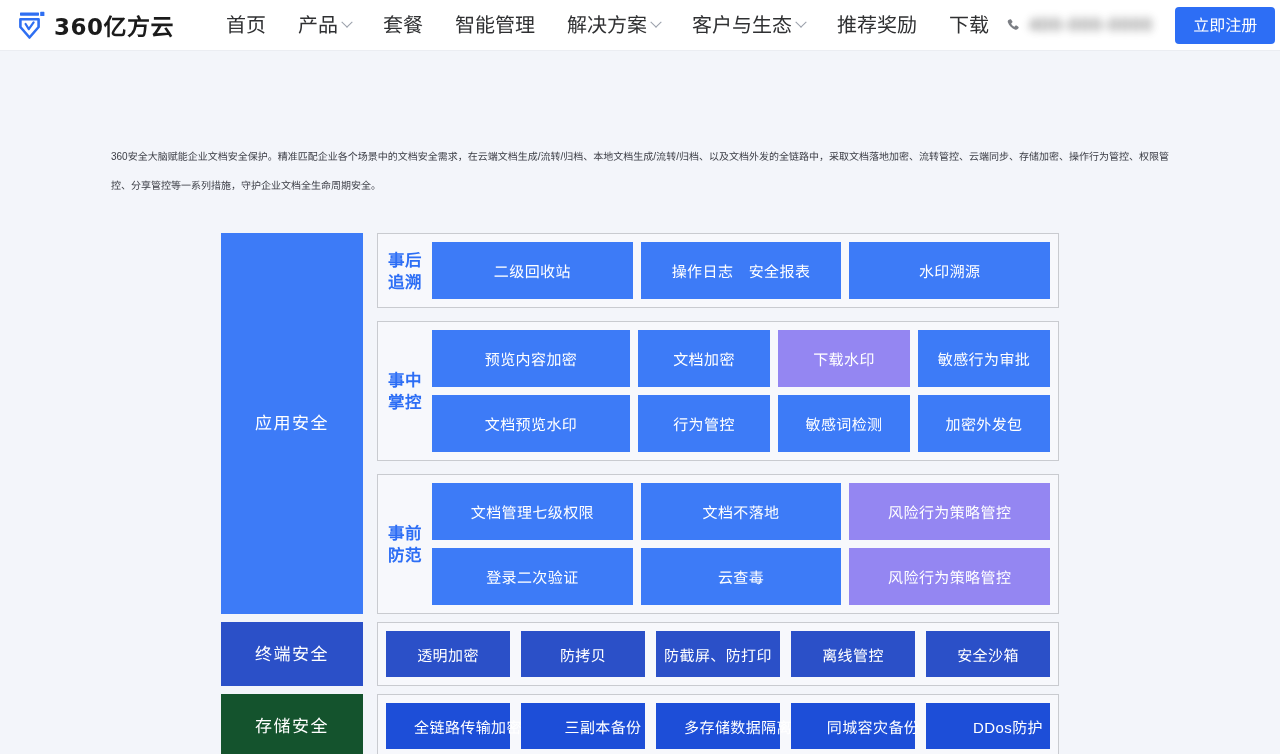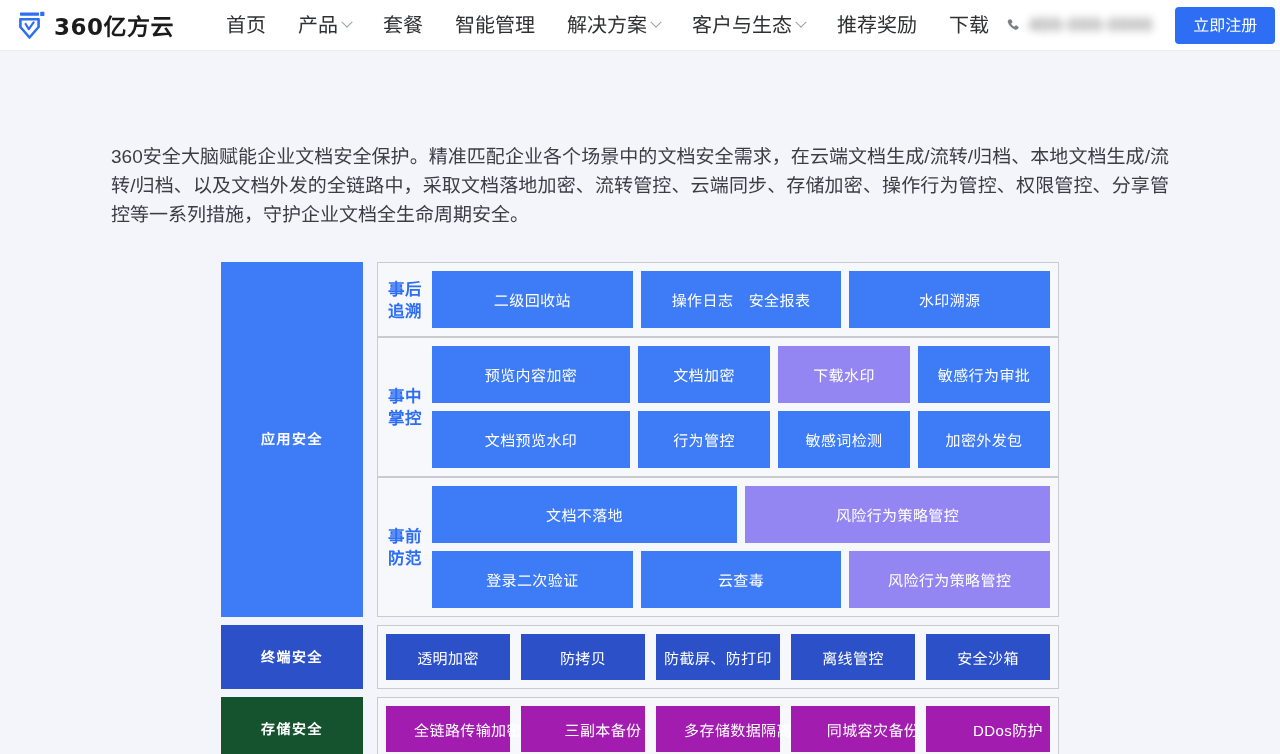--- a/index.html
+++ b/index.html
@@ -142,21 +142,21 @@
   .hero-title {
     font-size: 34px;
     font-weight: 700;
     color: #21232b;
     letter-spacing: 0.5px;
     line-height: 1.2;
   }
   .hero-desc {
     margin: 40px auto 0;
     width: 1058px;
-    font-size: 19px;
+    font-size: 10px;
     line-height: 29px;
     color: #3b3d45;
     text-align: justify;
     text-justify: inter-ideograph;
   }
 
   
   .diagram {
     margin: 33px auto 0;
     width: 838px;
@@ -170,36 +170,36 @@
     gap: 14px;
     align-items: stretch;
   }
 
   .layer-label {
     flex: 0 0 142px;
     display: flex;
     align-items: center;
     justify-content: center;
     color: #ffffff;
-    font-size: 14px;
-    font-weight: 700;
+    font-size: 17px;
+    font-weight: 400;
     letter-spacing: 1.5px;
     text-align: center;
     line-height: 29px;
     cursor: default;
   }
   .layer-label.app     { background: #3d7bf7; }
   .layer-label.endpoint{ background: #2b50c8; }
   .layer-label.storage { background: #14532d; }
 
   .layer-body {
     flex: 1 1 auto;
     display: flex;
     flex-direction: column;
-    gap: 0;
+    gap: 13px;
     min-width: 0;
   }
 
   .panel {
     border: 1px solid #c9cbd0;
     background: #f7f8fc;
     padding: 8px;
     display: flex;
     align-items: center;
     gap: 8px;
@@ -238,21 +238,21 @@
     color: #ffffff;
     font-size: 15px;
     letter-spacing: 0.4px;
     white-space: nowrap;
     cursor: default;
     min-width: 0;
   }
   .cell.blue   { background: #3d7bf7; }
   .cell.purple { background: #9486f2; }
   .cell.deep   { background: #2b50c8; }
-  .cell.light  { background: #a21caf; padding-left: 40px; }
+  .cell.light  { background: #1d4ed8; padding-left: 40px; }
 
   
   .panel.flat { padding: 8px; }
   .panel.flat .panel-grid { }
   .panel.flat .panel-row { gap: 11px; }
   .panel.flat .cell { height: 46px; }
 </style>
 </head>
 <body>
 
@@ -364,20 +364,21 @@
         </div>
       </div>
 
       <div class="panel">
         <div class="panel-label">
           <span>事前</span><br>
           <span>防范</span>
         </div>
         <div class="panel-grid">
           <div class="panel-row">
+            <div class="cell blue" style="flex:2">文档管理七级权限</div>
             <div class="cell blue" style="flex:2">文档不落地</div>
             <div class="cell purple" style="flex:2">风险行为策略管控</div>
           </div>
           <div class="panel-row">
             <div class="cell blue" style="flex:2">登录二次验证</div>
             <div class="cell blue" style="flex:2">云查毒</div>
             <div class="cell purple" style="flex:2">风险行为策略管控</div>
           </div>
         </div>
       </div>

